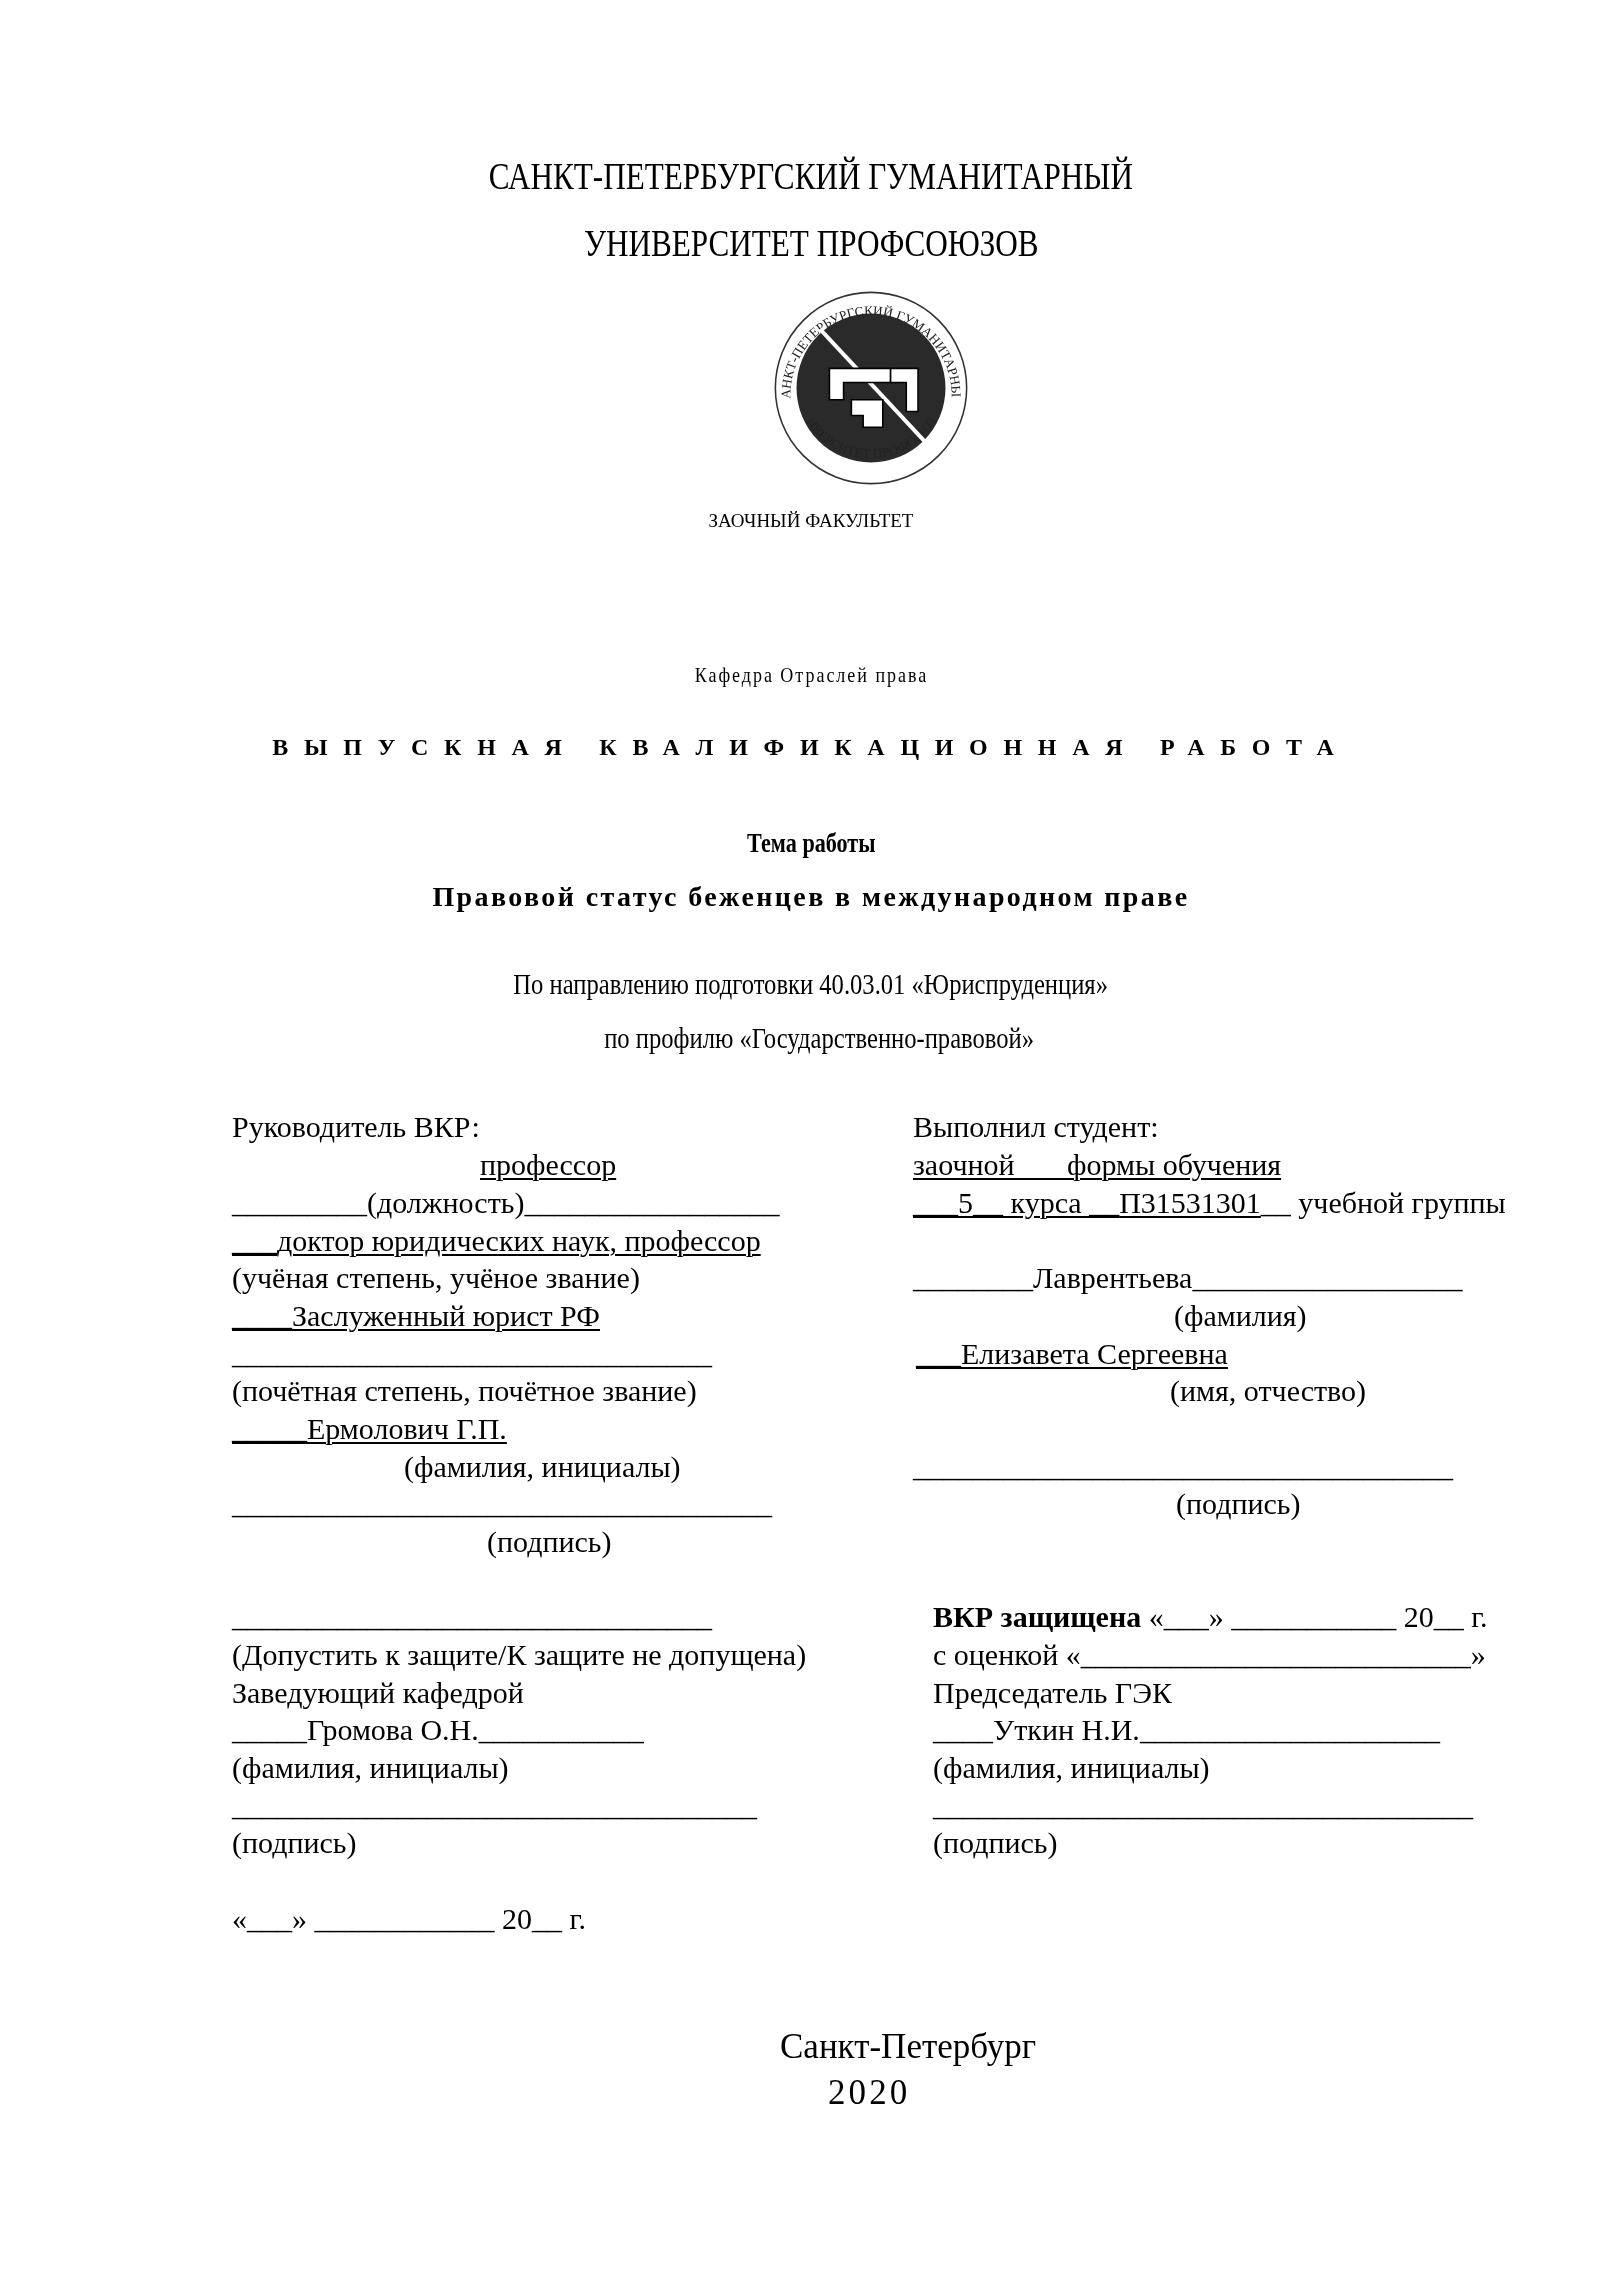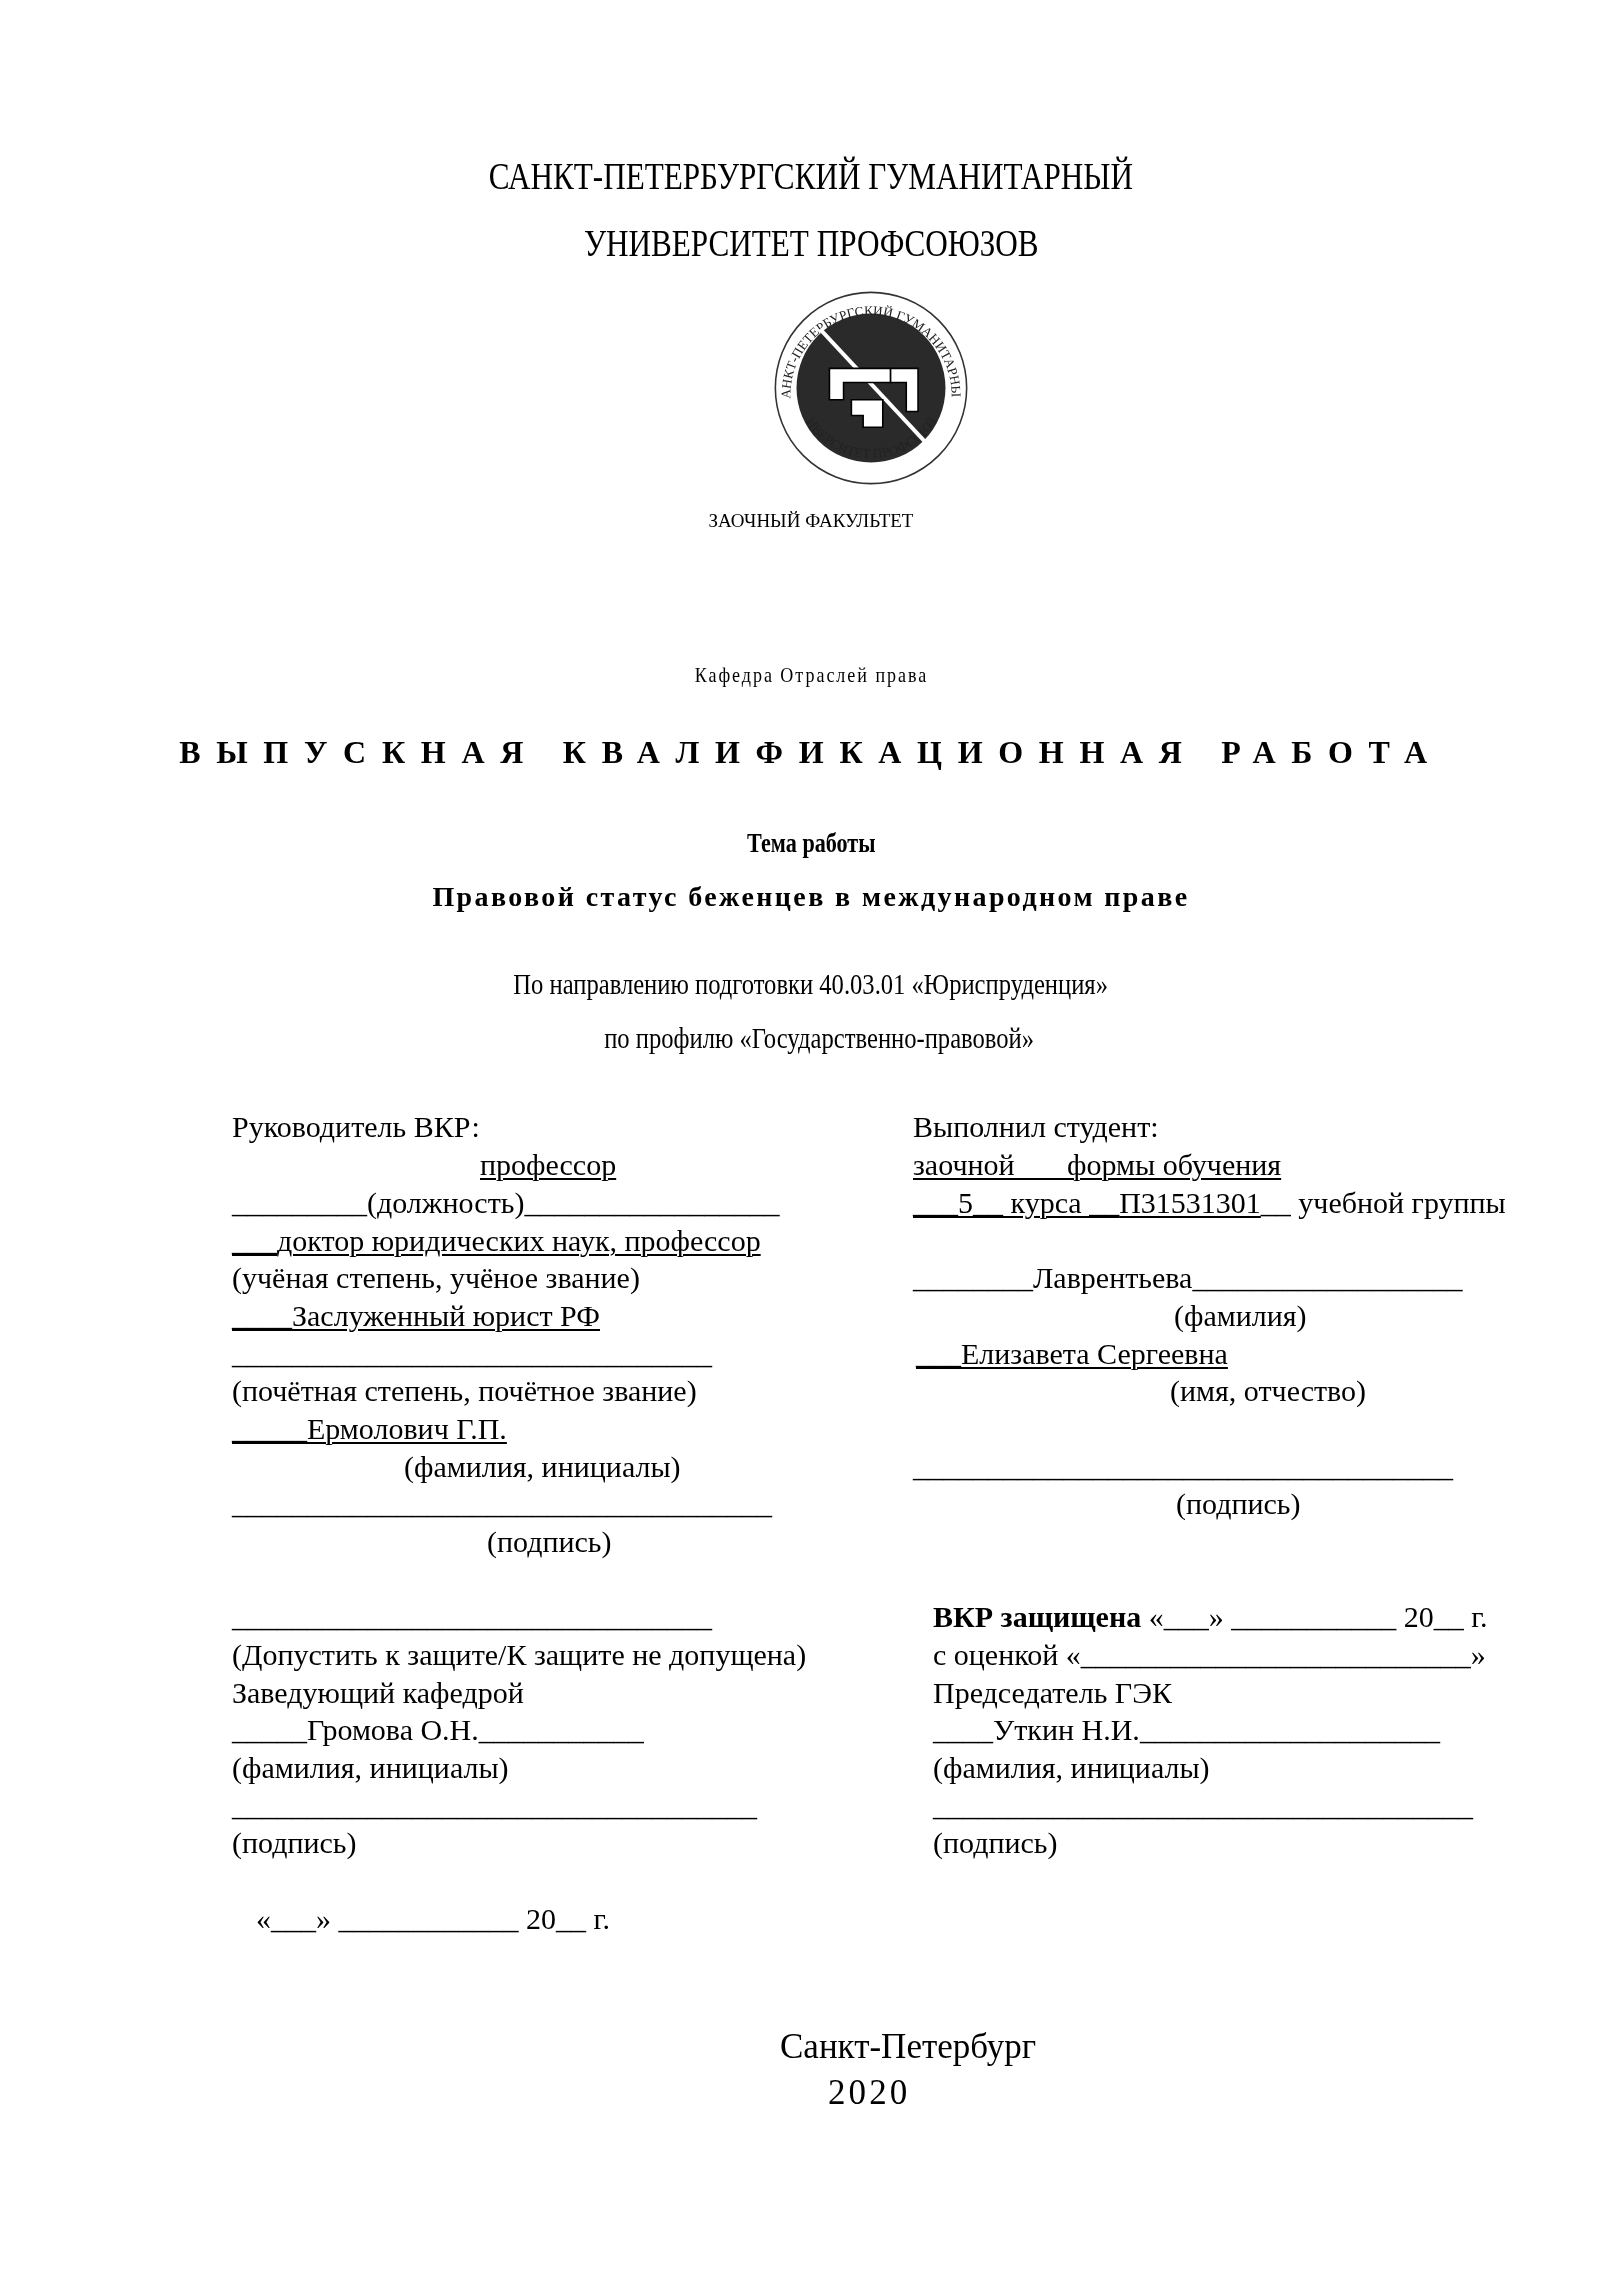--- a/index.html
+++ b/index.html
@@ -4,21 +4,21 @@
 <style>
   html, body { margin: 0; padding: 0; background: #ffffff; }
   body { width: 1622px; height: 2295px; position: relative; overflow: hidden;
          font-family: "Liberation Serif", serif; color: #000; }
   .abs { position: absolute; white-space: pre; }
   .c { position: absolute; left: 0; width: 1622px; text-align: center; white-space: pre; }
   .narrow { display: inline-block; transform: scaleX(0.82); transform-origin: center; }
   .uni { font-size: 38px; }
   .faculty { font-size: 19px; }
   .dept { font-size: 22px; letter-spacing: 2.4px; }
-  .vkr { font-size: 32px; font-weight: bold; letter-spacing: 15.7px; }
+  .vkr { font-size: 24px; font-weight: bold; letter-spacing: 15.7px; }
   .topic-label { font-size: 27px; font-weight: bold; }
   .topic { font-size: 28px; font-weight: bold; letter-spacing: 2.4px; }
   .dir { font-size: 30px; }
   .f { font-size: 30px; line-height: 38px; }
   .u { text-decoration: underline; text-decoration-thickness: 1.6px; text-underline-offset: 3.1px; }
   .b { font-weight: bold; }
   .city { font-size: 35px; }
   .year { font-size: 35px; letter-spacing: 3.1px; }
   .logo { position: absolute; left: 773px; top: 290px; width: 196px; height: 196px; }
 </style>
@@ -75,21 +75,21 @@
 <div class="abs f" style="left:913px; top:1448px;">____________________________________</div>
 <div class="abs f" style="left:1176px; top:1485px;">(подпись)</div>
 
 <div class="abs f" style="left:232px; top:1598px;">________________________________</div>
 <div class="abs f" style="left:232px; top:1636px;">(Допустить к защите/К защите не допущена)</div>
 <div class="abs f" style="left:232px; top:1674px;">Заведующий кафедрой</div>
 <div class="abs f" style="left:232px; top:1711px;"><span>_____</span><span>Громова О.Н.</span><span>___________</span></div>
 <div class="abs f" style="left:232px; top:1749px;">(фамилия, инициалы)</div>
 <div class="abs f" style="left:232px; top:1787px;">___________________________________</div>
 <div class="abs f" style="left:232px; top:1824px;">(подпись)</div>
-<div class="abs f" style="left:232px; top:1900px;margin-left:24px;">«___» ____________ 20__ г.</div>
+<div class="abs f" style="left:232px; top:1900px;">«___» ____________ 20__ г.</div>
 
 <div class="abs f" style="left:933px; top:1598px;"><span class="b">ВКР защищена</span><span> «___» ___________ 20__ г.</span></div>
 <div class="abs f" style="left:933px; top:1636px;">с оценкой «__________________________»</div>
 <div class="abs f" style="left:933px; top:1674px;">Председатель ГЭК</div>
 <div class="abs f" style="left:933px; top:1711px;"><span>____</span><span>Уткин Н.И.</span><span>____________________</span></div>
 <div class="abs f" style="left:933px; top:1749px;">(фамилия, инициалы)</div>
 <div class="abs f" style="left:933px; top:1787px;">____________________________________</div>
 <div class="abs f" style="left:933px; top:1824px;">(подпись)</div>
 
 <div class="abs city" style="left:780px; top:2027px;">Санкт-Петербург</div>

